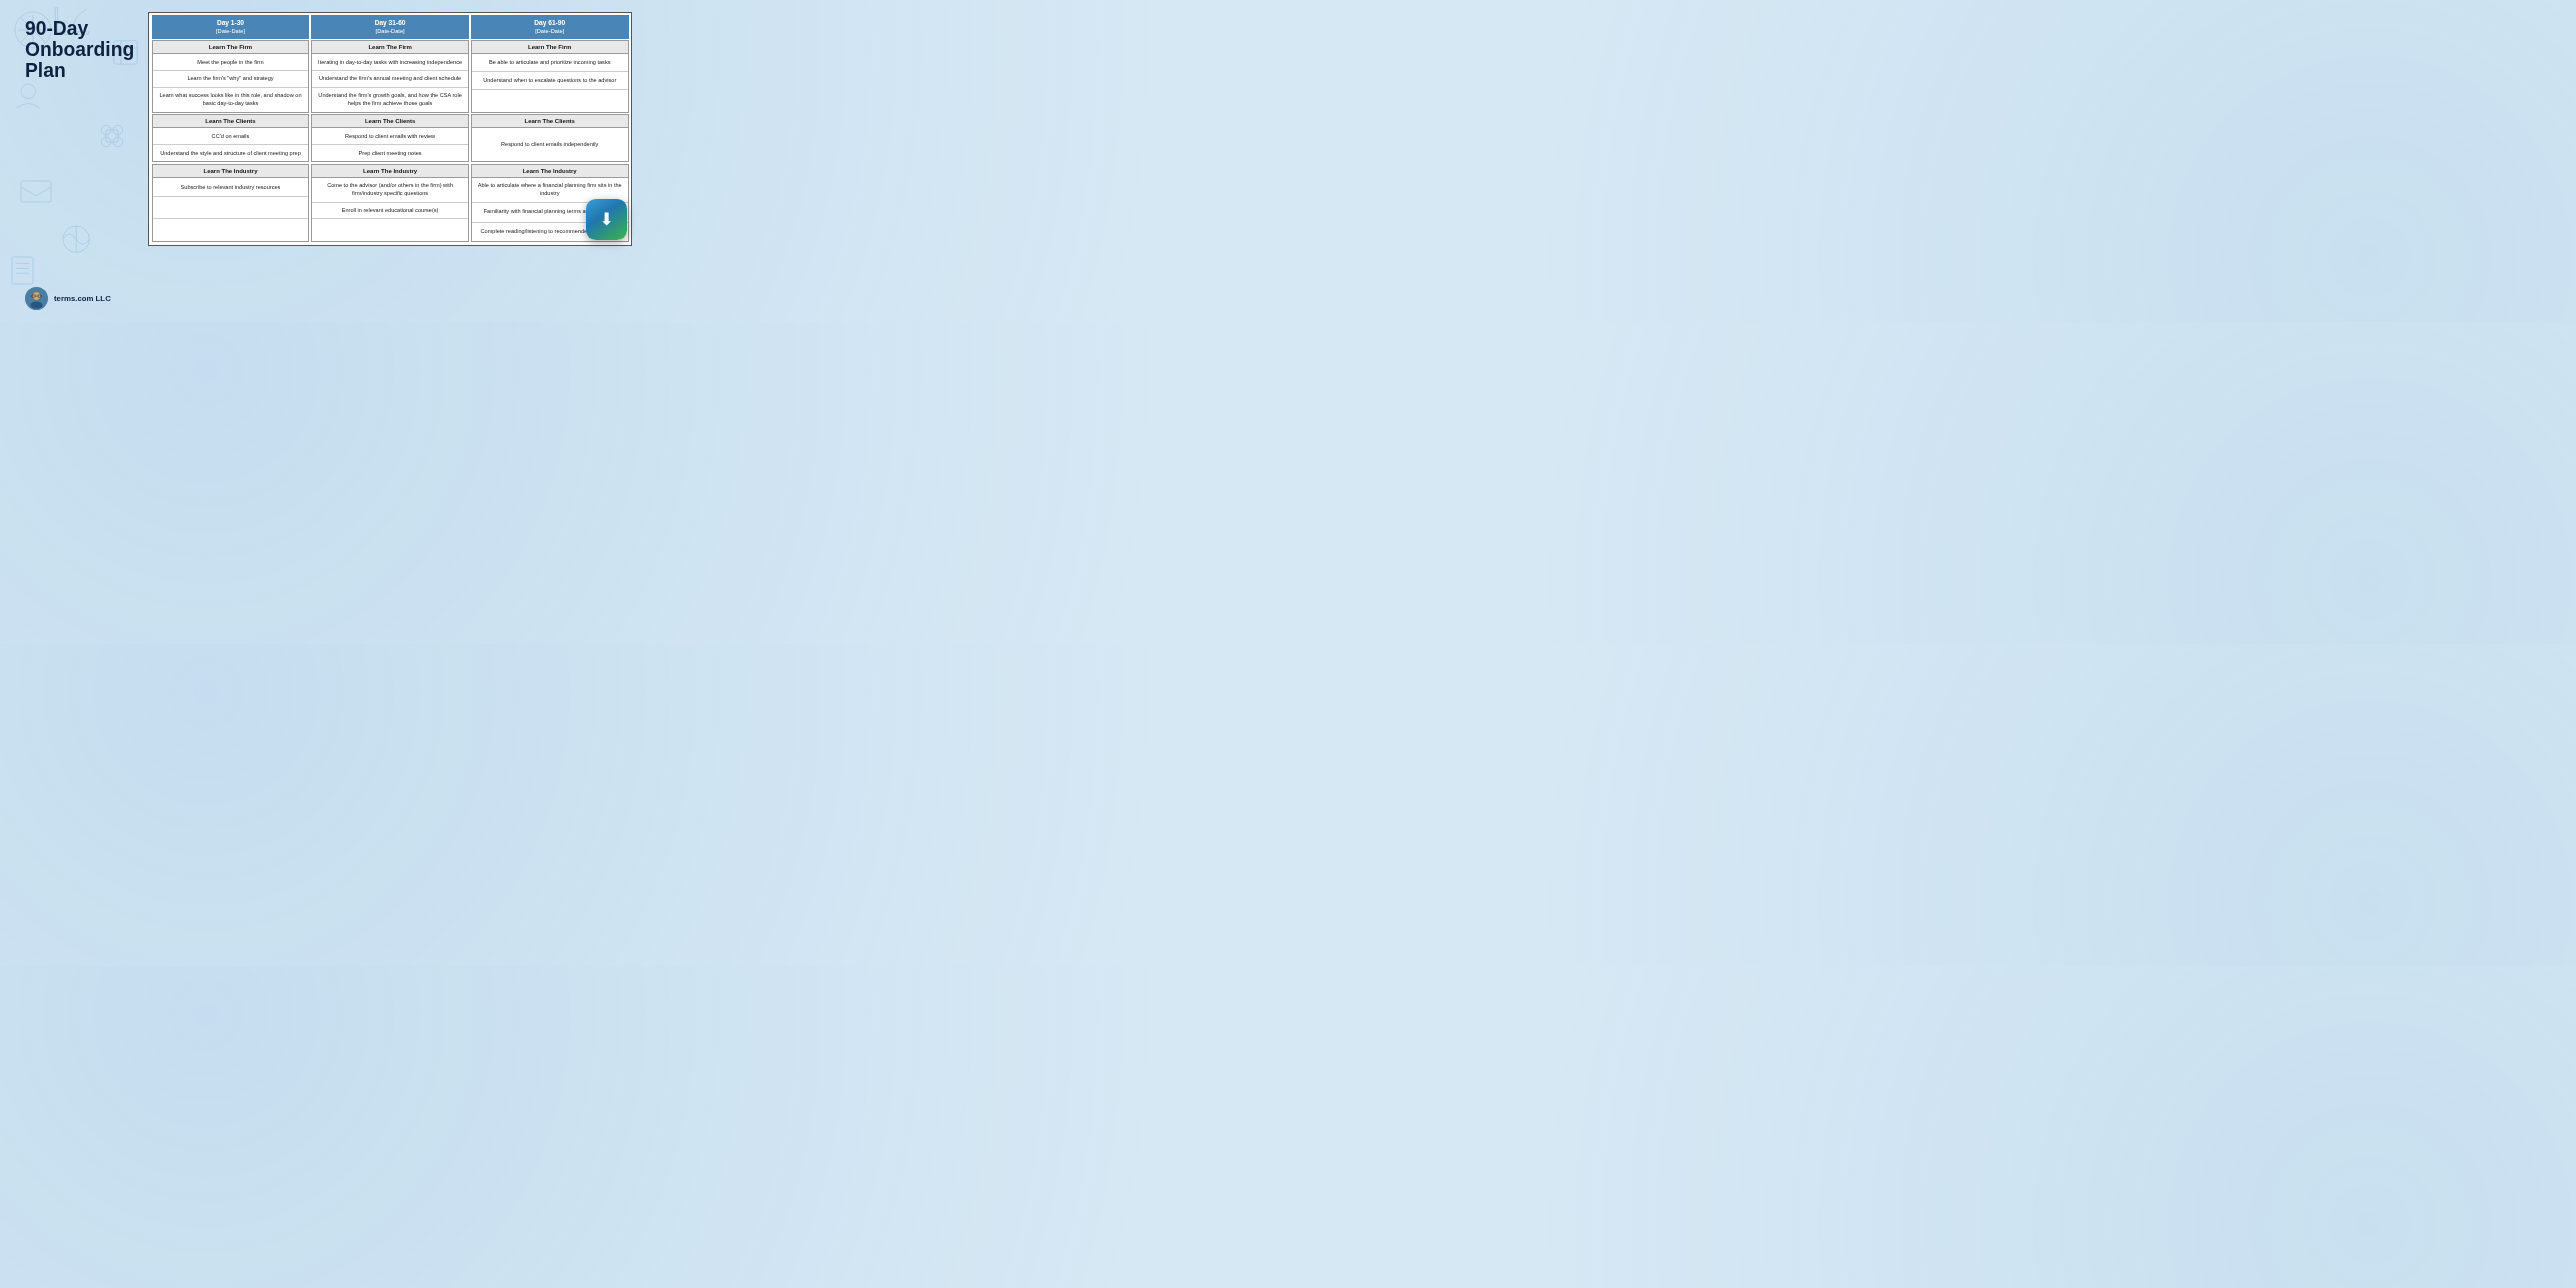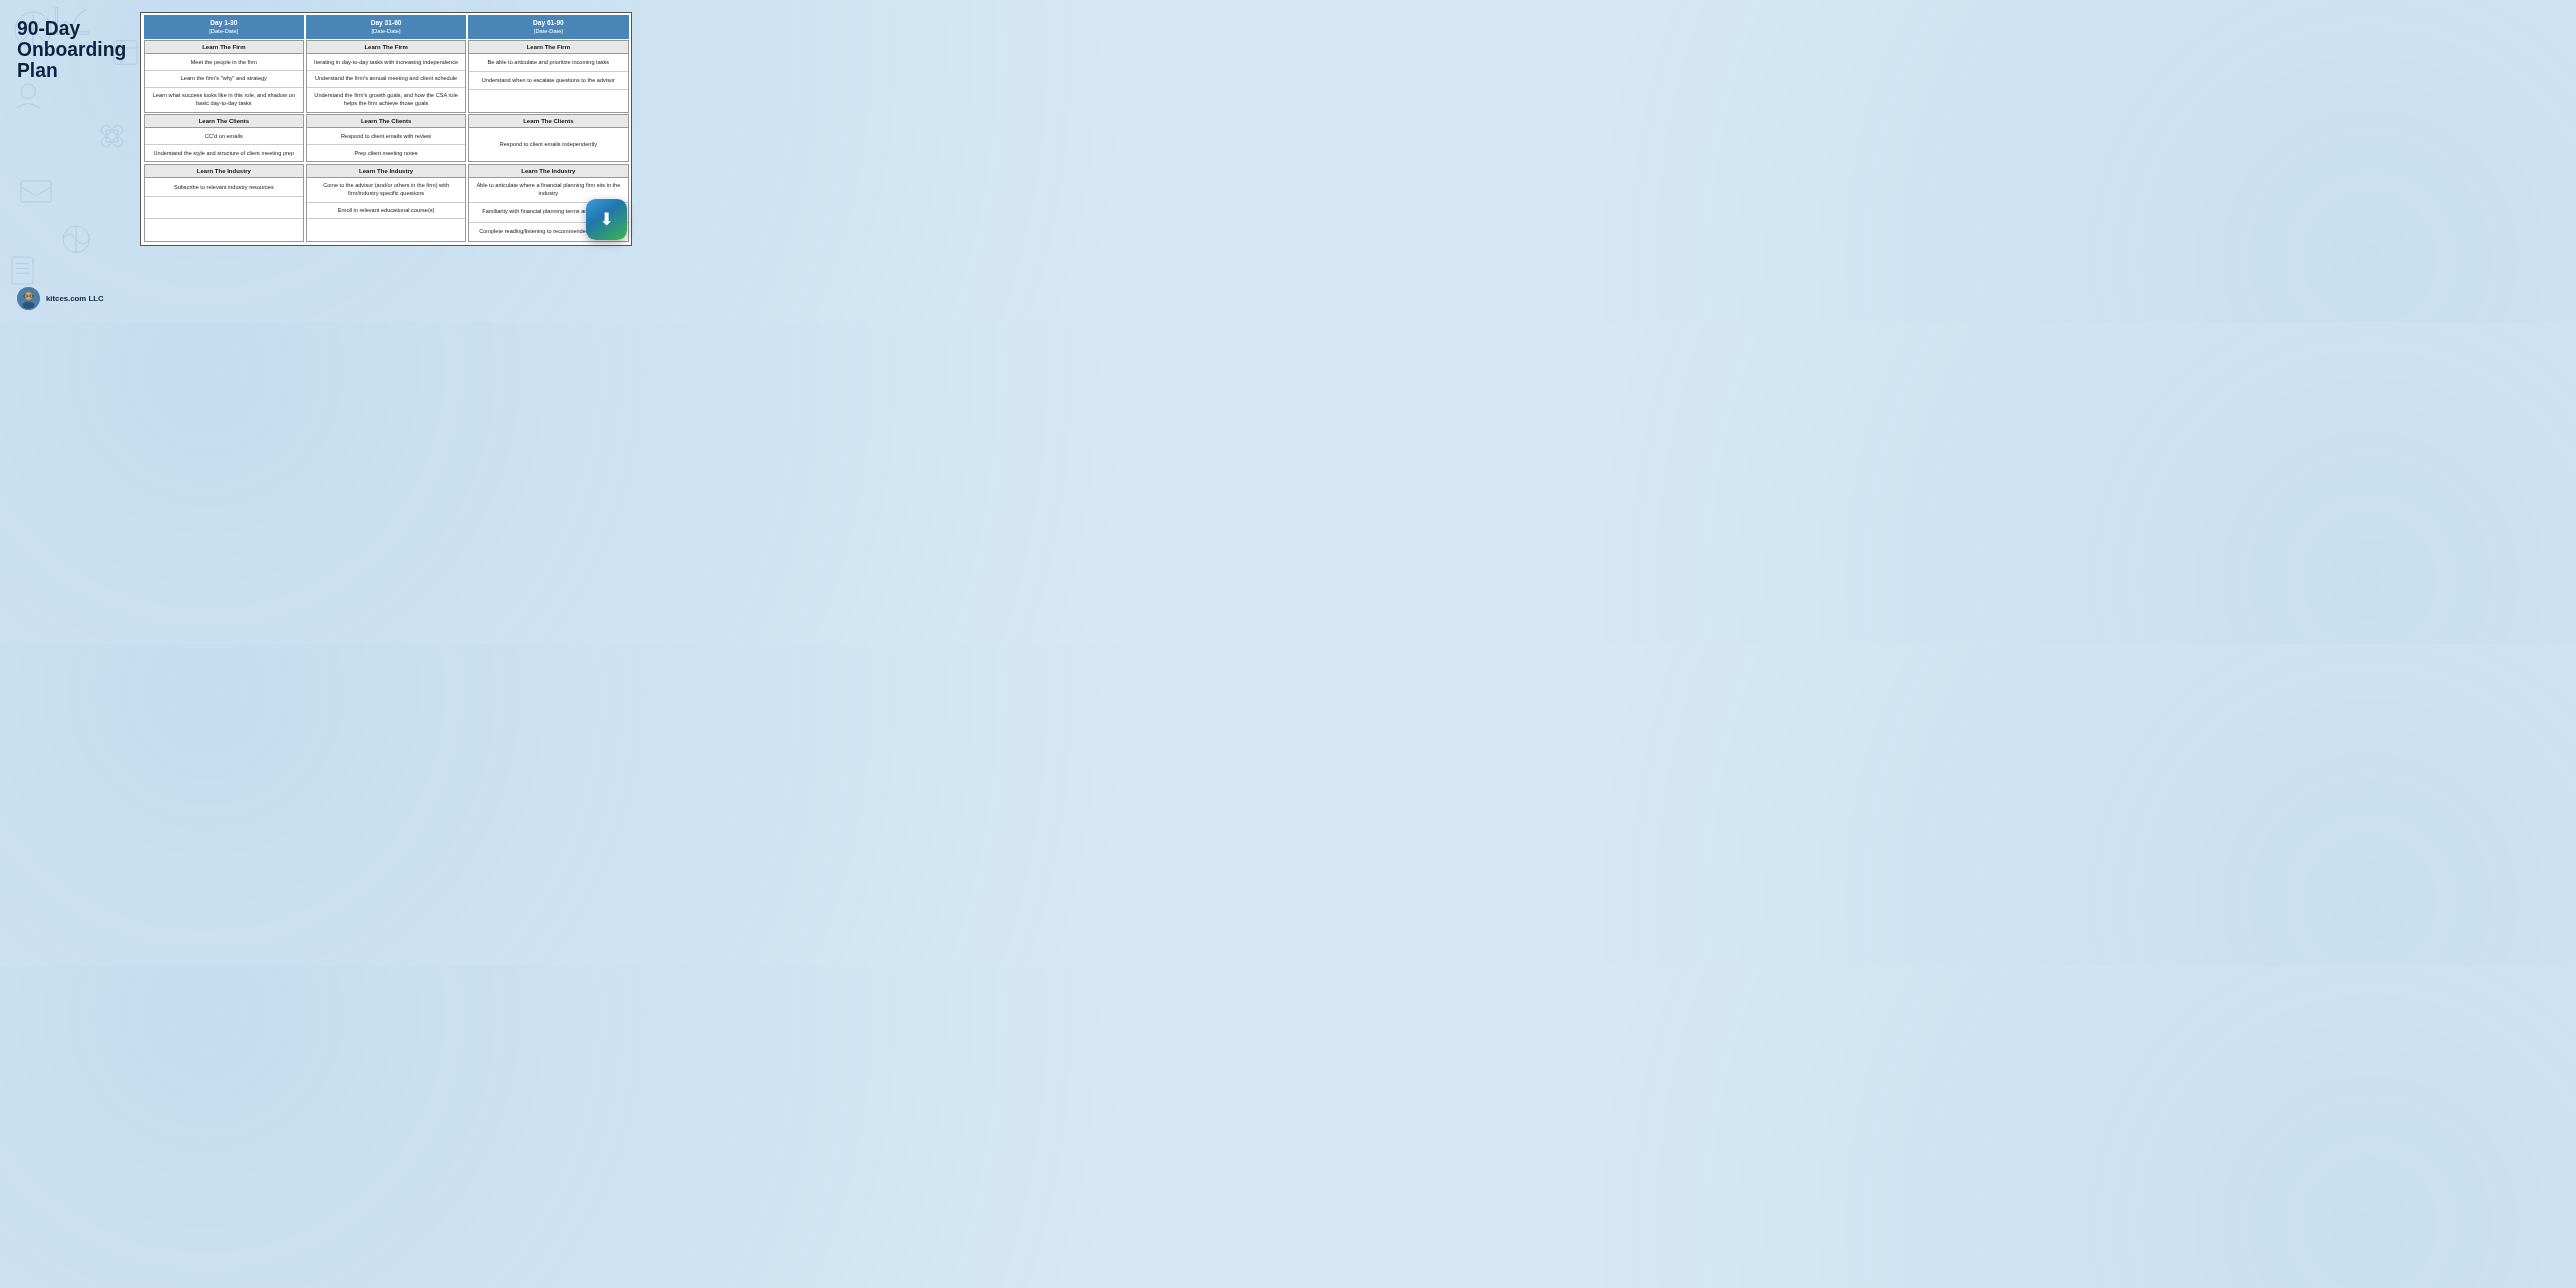--- a/index.html
+++ b/index.html
@@ -22,20 +22,21 @@
     .left-panel {
       width: 133px;
       flex-shrink: 0;
       padding: 18px 12px 12px 17px;
       display: flex;
       flex-direction: column;
       justify-content: space-between;
       height: 322px;
       position: relative;
       z-index: 1;
+      margin-left: 8px;
     }
 
     .title-block h1 {
       font-size: 19.3px;
       font-weight: 900;
       color: #0d2240;
       line-height: 1.1;
     }
 
     .branding {
@@ -242,21 +243,21 @@
         <circle cx="19" cy="19" r="19" fill="#4a7fa5"></circle>
         <circle cx="19" cy="15" r="7" fill="#c8a87e"></circle>
         <ellipse cx="19" cy="30" rx="10" ry="6" fill="#2a5580"></ellipse>
         <circle cx="19" cy="15" r="7" fill="none" stroke="#8b6040" stroke-width="1"></circle>
 
         <rect x="11" y="13" width="6" height="4" rx="2" fill="none" stroke="#333" stroke-width="1"></rect>
         <rect x="21" y="13" width="6" height="4" rx="2" fill="none" stroke="#333" stroke-width="1"></rect>
         <line x1="17" y1="15" x2="21" y2="15" stroke="#333" stroke-width="1"></line>
       </svg>
     </div>
-    <span class="branding-text">kitces.com LLC</span>
+    <span class="branding-text">terms.com LLC</span>
   </div>
 </div>
 
 <div class="main-area">
   <div class="outer-border">
 
     <div class="col-headers">
       <div class="col-header">
         <div>Day 1-30</div>
         <div class="sub-date">[Date-Date]</div>

